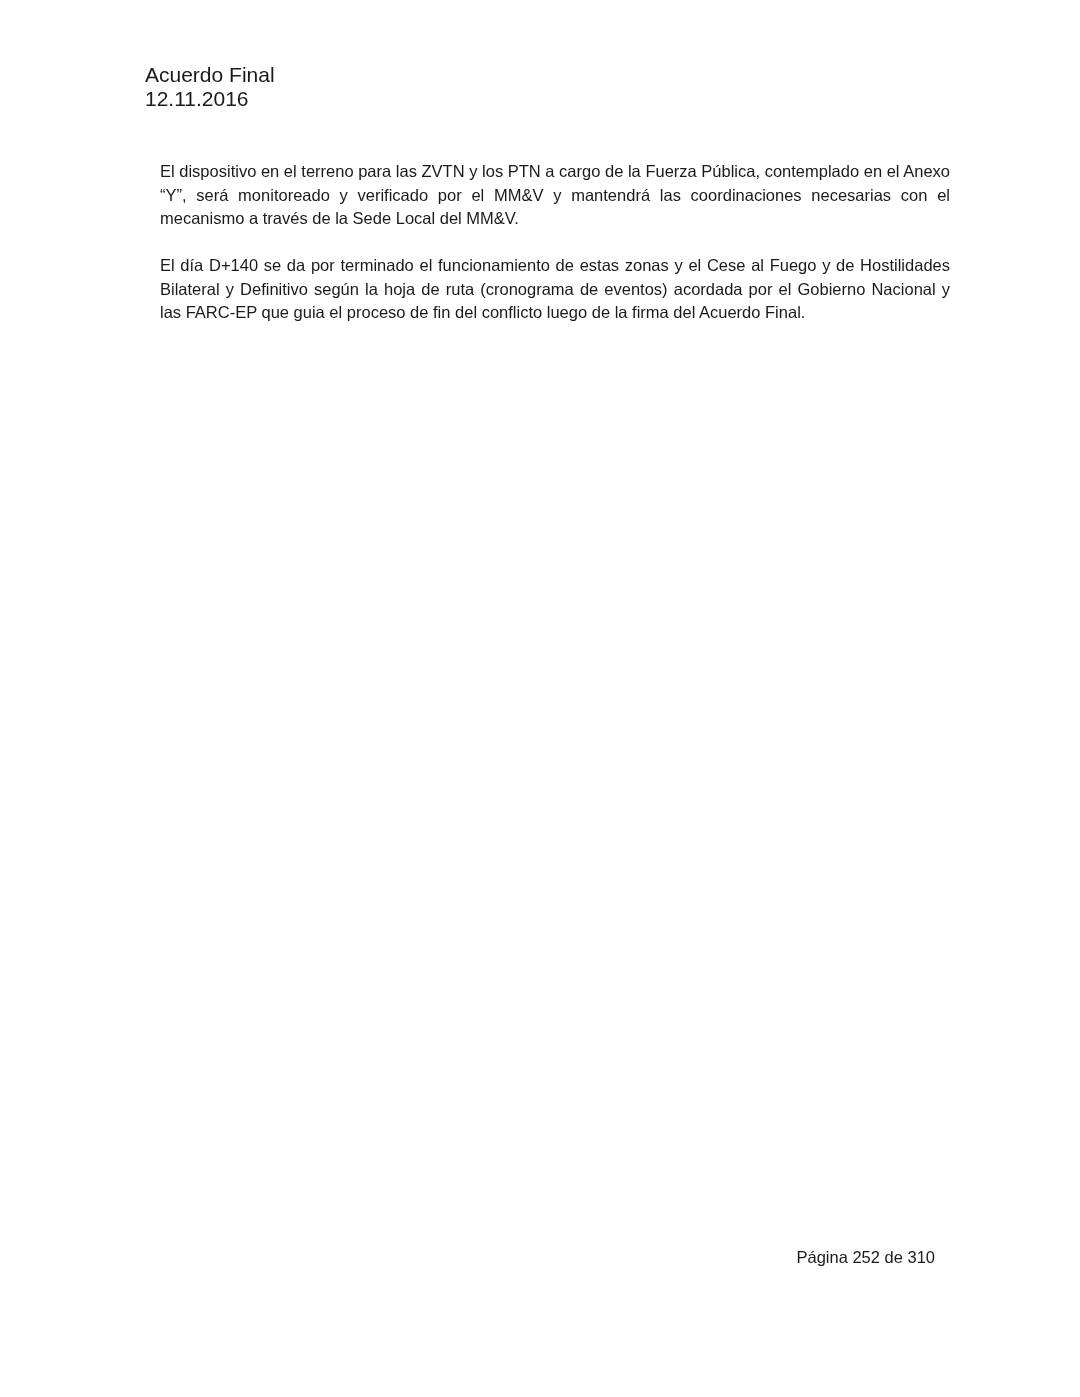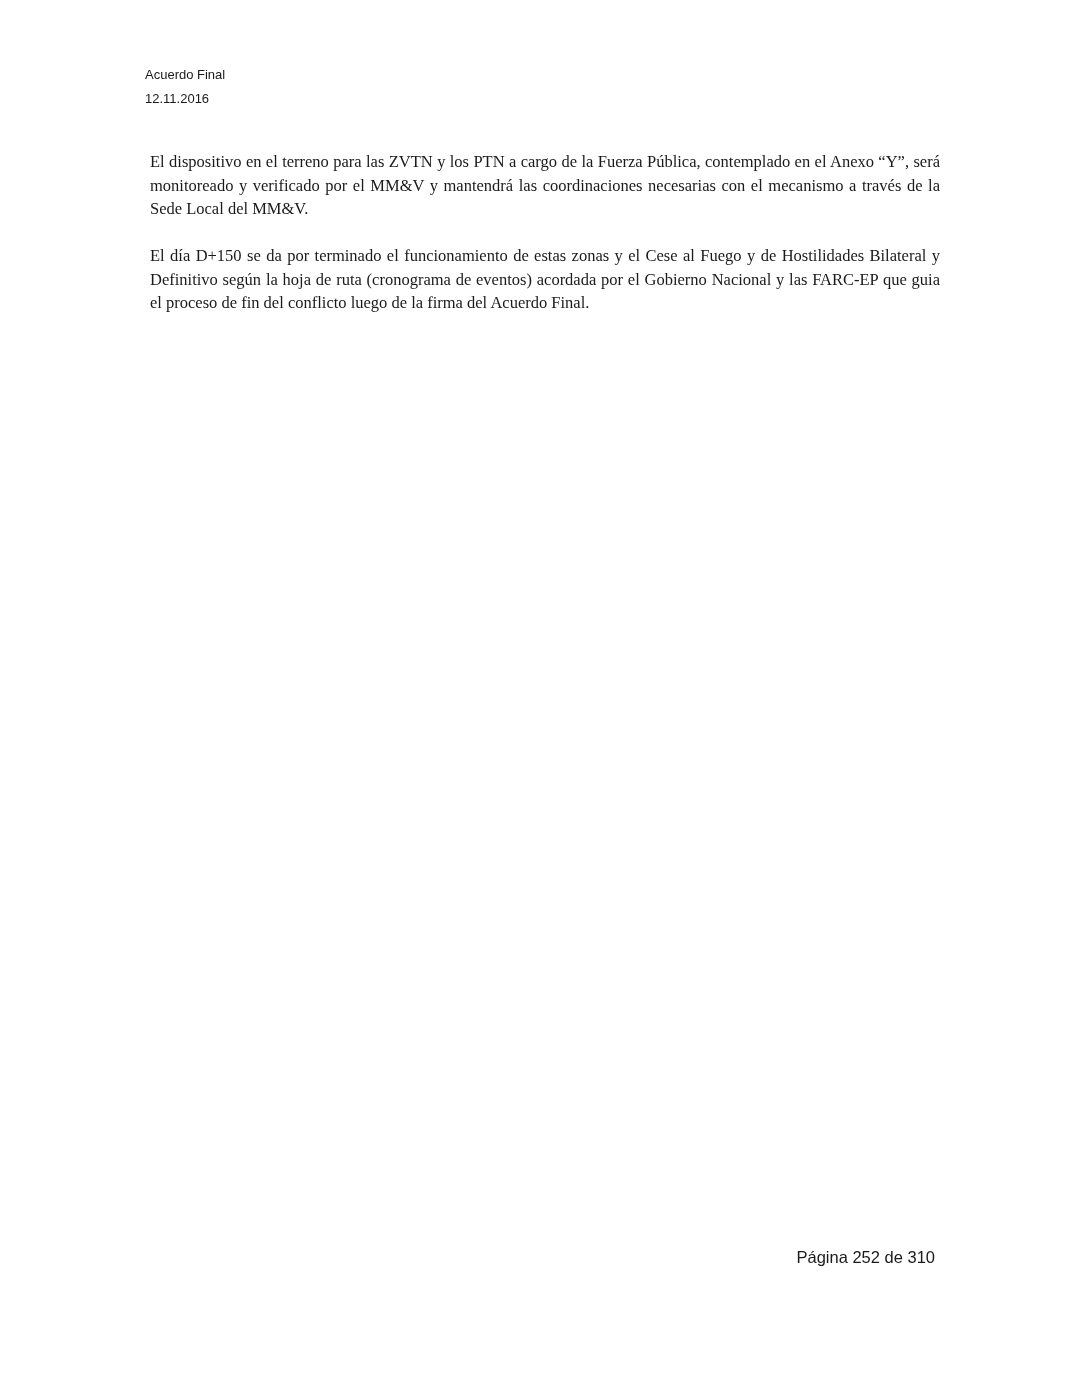--- a/index.html
+++ b/index.html
@@ -12,32 +12,31 @@
       height: 1397px;
       position: relative;
       overflow: hidden;
       font-family: "Liberation Sans", "DejaVu Sans", sans-serif;
       color: #1a1a1a;
     }
     .header {
       position: absolute;
       left: 145px;
       top: 63px;
-      font-size: 13px;
+      font-size: 21px;
       line-height: 24px;
     }
     .body-text {
       position: absolute;
       left: 145px;
       width: 790px;
       font-size: 16.5px;
       line-height: 23.6px;
       text-align: justify;
-      margin: 5px;
-      font-family: Liberation Serif, serif;
+      margin: 15px;
     }
     .p1 { top: 145px; }
     .p2 { top: 239px; }
     .footer {
       position: absolute;
       right: 145px;
       top: 1245px;
       font-size: 16.5px;
       line-height: 24px;
       text-align: left;
@@ -46,15 +45,15 @@
 </head>
 <body>
 
 <div class="header">
   <div>Acuerdo Final</div>
   <div>12.11.2016</div>
 </div>
 
 <p class="body-text p1">El dispositivo en el terreno para las ZVTN y los PTN a cargo de la Fuerza Pública, contemplado en el Anexo “Y”, será monitoreado y verificado por el MM&amp;V y mantendrá las coordinaciones necesarias con el mecanismo a través de la Sede Local del MM&amp;V.</p>
 
-<p class="body-text p2">El día D+150 se da por terminado el funcionamiento de estas zonas y el Cese al Fuego y de Hostilidades Bilateral y Definitivo según la hoja de ruta (cronograma de eventos) acordada por el Gobierno Nacional y las FARC-EP que guia el proceso de fin del conflicto luego de la firma del Acuerdo Final.</p>
+<p class="body-text p2">El día D+140 se da por terminado el funcionamiento de estas zonas y el Cese al Fuego y de Hostilidades Bilateral y Definitivo según la hoja de ruta (cronograma de eventos) acordada por el Gobierno Nacional y las FARC-EP que guia el proceso de fin del conflicto luego de la firma del Acuerdo Final.</p>
 
 <div class="footer">Página 252 de 310</div>
 
 </body></html>

